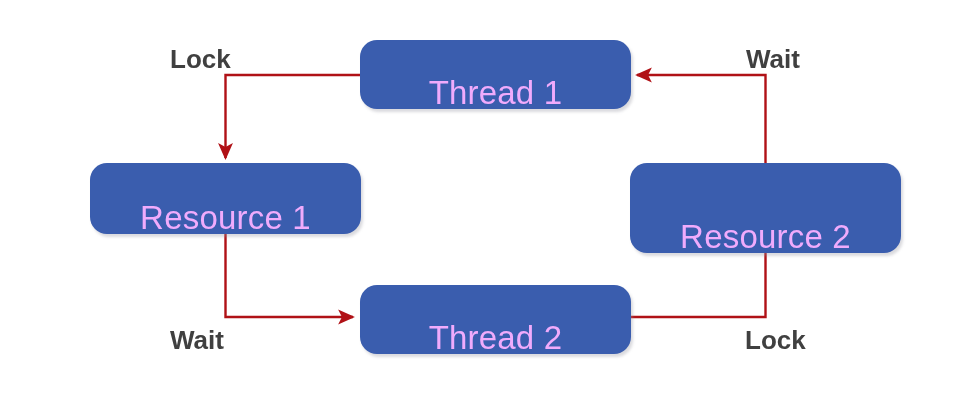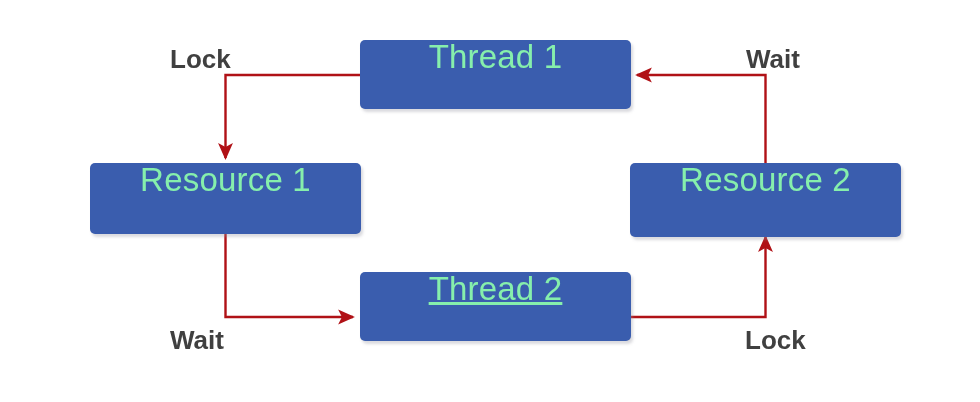--- a/index.html
+++ b/index.html
@@ -11,39 +11,39 @@
     position: relative;
     width: 980px;
     height: 402px;
     background: #ffffff;
     overflow: hidden;
     font-family: "Liberation Sans", sans-serif;
   }
   .node {
     position: absolute;
     background: #3a5dae;
-    border-radius: 5px;
-    color: #86efac;
+    border-radius: 17px;
+    color: #f0abfc;
     display: flex;
-    align-items: flex-start;
+    align-items: flex-end;
     justify-content: center;
     font-size: 33px;
     font-weight: 400;
     letter-spacing: 0.2px;
     box-shadow: 2px 3px 3px rgba(150,150,160,0.35);
     box-sizing: border-box;
     line-height: 1;
     user-select: none;
   }
   .node-label { pointer-events: none; }
 
   #node-thread1   { left: 360px; top: 40px;  width: 271px; height: 69px; }
   #node-resource1 { left: 90px;  top: 163px; width: 271px; height: 71px; }
-  #node-resource2 { left: 630px; top: 163px; width: 271px; height: 74px; }
-  #node-thread2   { left: 360px; top: 272px; width: 271px; height: 69px; text-decoration: underline; }
+  #node-resource2 { left: 630px; top: 163px; width: 271px; height: 90px; }
+  #node-thread2   { left: 360px; top: 285px; width: 271px; height: 69px; }
 
   #edges {
     position: absolute;
     left: 0; top: 0;
     width: 980px;
     height: 402px;
     pointer-events: none;
   }
 
   .edge-label {

